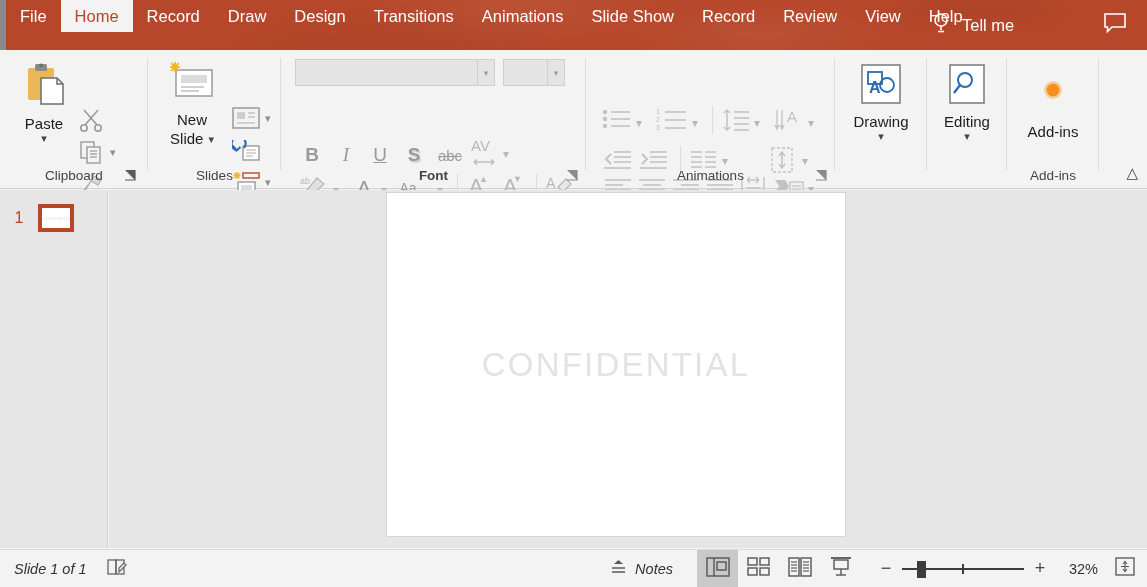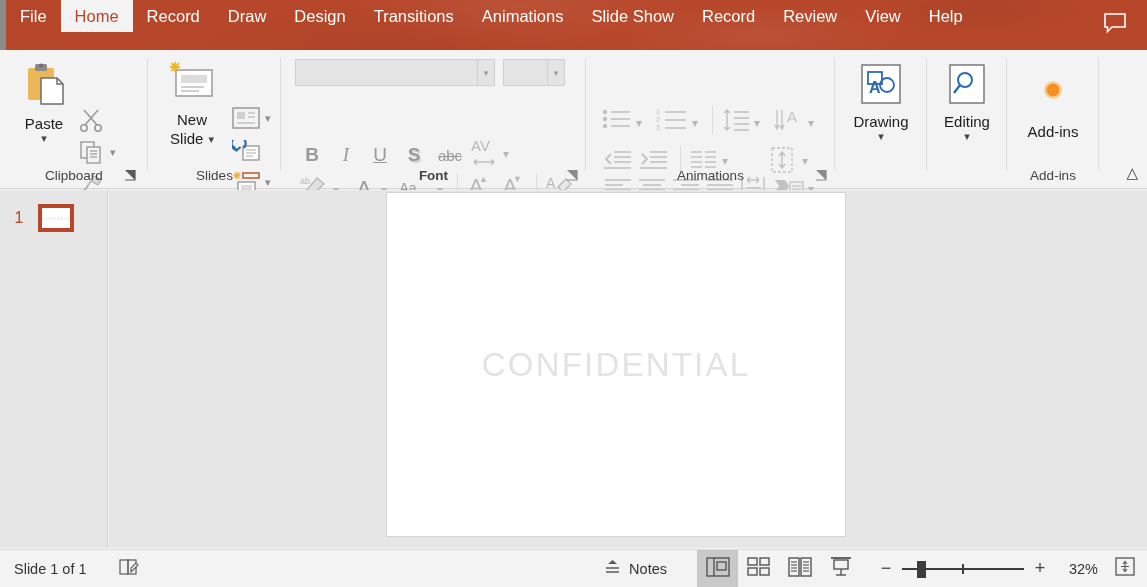--- a/index.html
+++ b/index.html
@@ -140,22 +140,23 @@
   }
 
   
   .statusbar {
     position: absolute; top: 549px; left: 0; width: 1147px; height: 38px;
     background: #f3f3f3; border-top: 1px solid #dcdcdc;
     display: flex; align-items: center;
   }
   .sb-item {
     display: flex; align-items: center; gap: 7px;
-    font-size: 14.5px; color: #333; height: 38px; padding: 0 16px;
+    font-size: 14.5px; color: #333; height: 38px; padding: 0 10px;
     cursor: default;
+    font-style: italic;
   }
   .viewbtn {
     width: 41px; height: 38px; display: flex; align-items: center; justify-content: center;
     cursor: default;
   }
   .viewbtn.active { background: #c9c9c9; }
   .zoomwrap { display: flex; align-items: center; gap: 9px; height: 38px; }
   .zoom-sign { font-size: 18px; color: #444; width: 14px; text-align: center; cursor: default; }
   .slider { position: relative; width: 122px; height: 20px; }
   .slider .track { position: absolute; top: 9px; left: 0; width: 122px; height: 2px; background: #3c3c3c; }
@@ -178,20 +179,31 @@
         <div class="tab">Design</div>
         <div class="tab">Transitions</div>
         <div class="tab">Animations</div>
         <div class="tab">Slide Show</div>
         <div class="tab">Record</div>
         <div class="tab">Review</div>
         <div class="tab">View</div>
         <div class="tab">Help</div>
       </div>
 
+    <div class="tellme-wrap">
+      <span>
+        <svg width="22" height="24" viewBox="0 0 22 24">
+          <path d="M11 3 A6 6 0 0 0 11 15" fill="none" stroke="#fff" stroke-width="1.6"></path>
+          <path d="M11 3 A6 6 0 0 1 11 15" fill="none" stroke="#fff" stroke-width="1.6"></path>
+          <line x1="11" y1="15" x2="11" y2="19" stroke="#fff" stroke-width="1.6"></line>
+          <line x1="8" y1="20.5" x2="14" y2="20.5" stroke="#fff" stroke-width="1.6"></line>
+        </svg>
+      </span>
+      <span class="tellme-label">Tell me</span>
+    </div>
 
     <div class="comment-btn">
       <span>
         <svg width="24" height="22" viewBox="0 0 24 22">
           <path d="M2 2 H22 V15 H9 L4.5 19.5 V15 H2 Z" fill="none" stroke="#fff" stroke-width="1.6"></path>
         </svg>
       </span>
     </div>
   </div>
 

